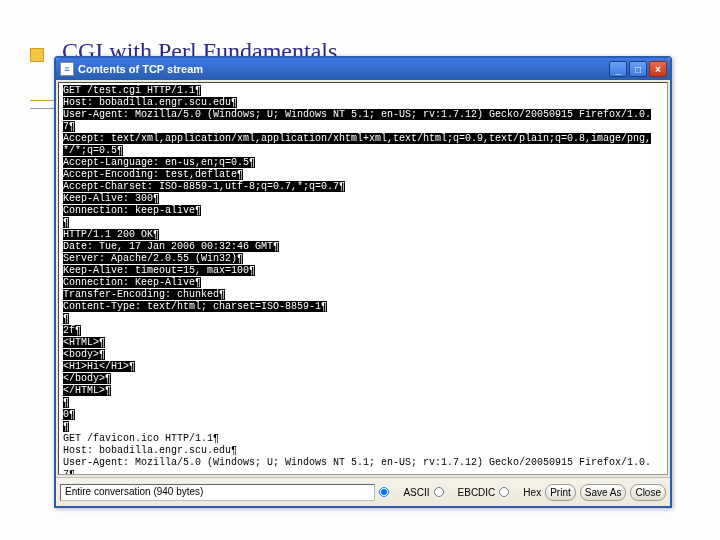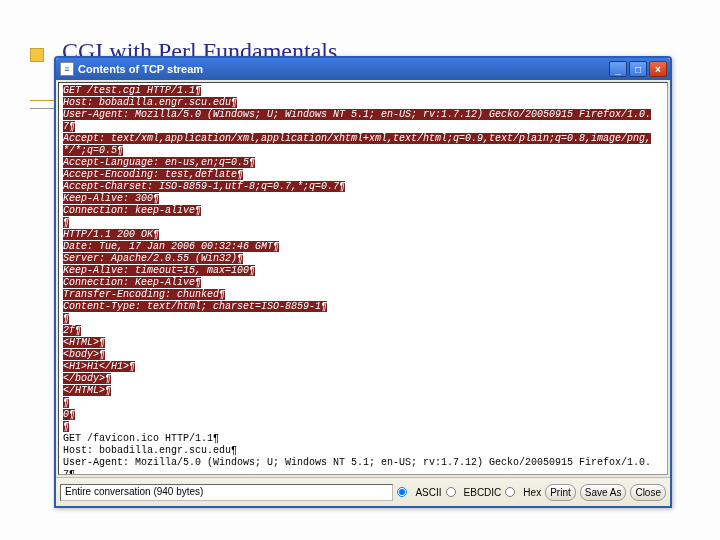--- a/index.html
+++ b/index.html
@@ -110,42 +110,42 @@
     margin: 2px;
     border: 1px inset #999;
     overflow-y: scroll;
     overflow-x: hidden;
     padding: 2px 4px;
     font-family: "Courier New", monospace;
     font-size: 10px;
     line-height: 12px;
     white-space: pre;
   }
-  .hl { background: #7f1d1d; color: #fff; display: inline; font-style: italic; }
+  .hl { background: #000000; color: #fff; display: inline; }
   .pl { color: #000; display: inline; }
   .toolbar {
     height: 22px;
     background: linear-gradient(#f4f2e8,#ece9d8);
     border-top: 1px solid #bbb;
     display: flex;
     align-items: center;
     padding: 14px 4px;
     gap: 4px;
     font-size: 10px;
   }
   .toolbar .status {
     flex: 1;
     height: 17px;
     border: 1px inset #bbb;
     background: #fff;
     padding: 1px 4px;
     white-space: nowrap;
     overflow: hidden;
   }
-  .toolbar label { display: inline-flex; gap: 8px; white-space: nowrap; }
+  .toolbar label { display: inline-flex; gap: 14px; white-space: nowrap; }
   .toolbar input[type=radio] { width: 10px; height: 10px; }
   .tbtn {
     height: 17px;
     padding: 0 4px;
     background: linear-gradient(#fefefe,#e0ddcf);
     border: 1px solid #999;
     border-radius: 8px;
     font-size: 10px;
     display: inline-flex;
     align-items: center;

